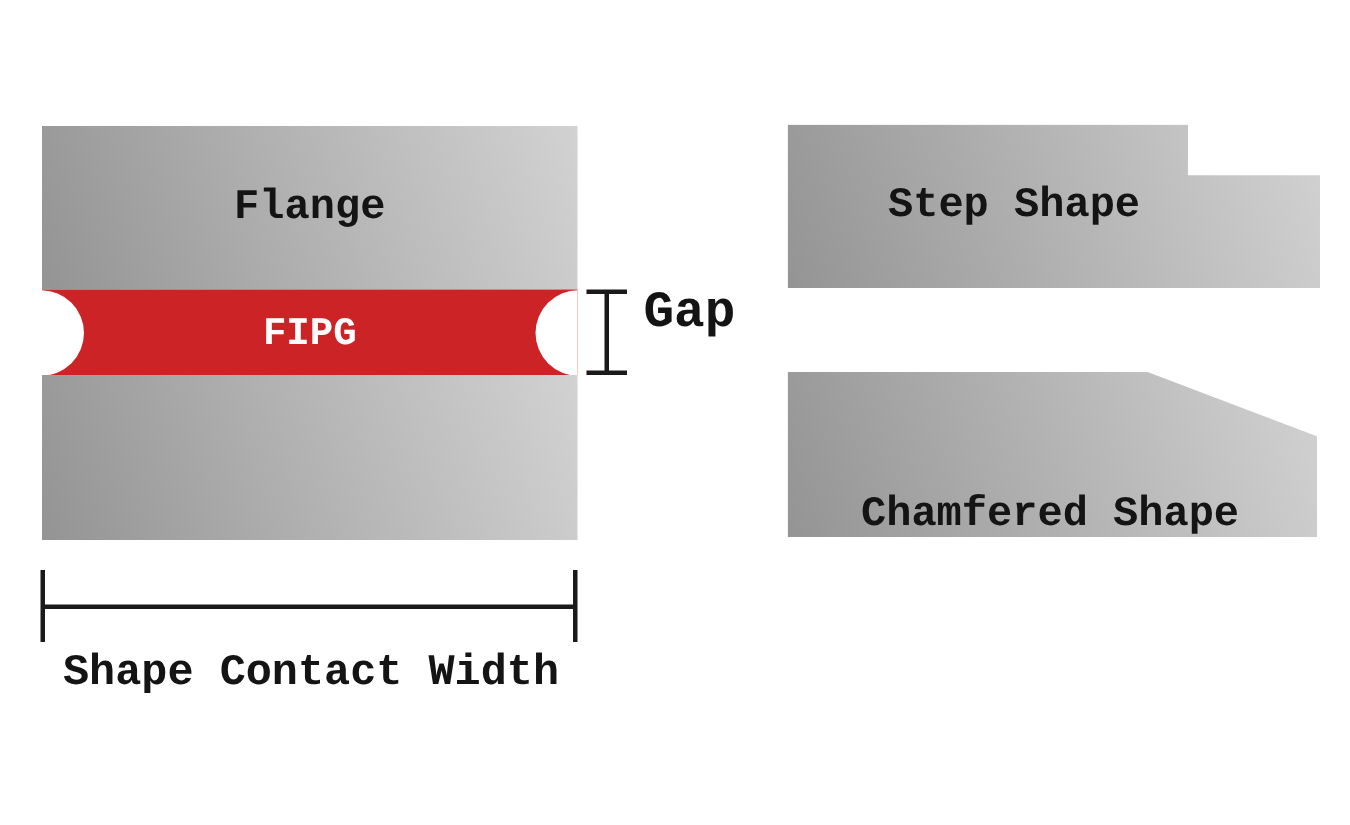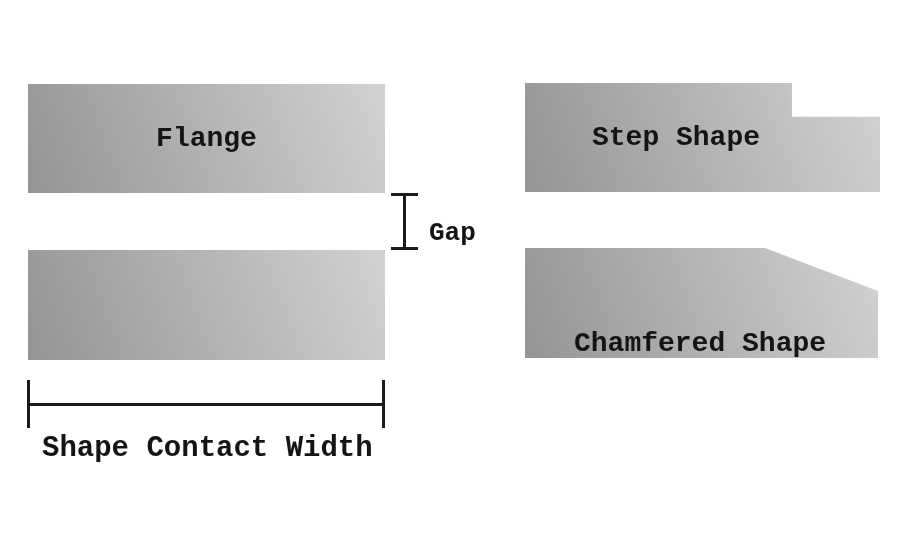--- a/index.html
+++ b/index.html
@@ -58,22 +58,22 @@
   
   .dim {
     position: absolute;
     background: var(--dimension-line, #1a1a1a);
   }
   .gap-line      { left: 403px; top: 195px; width: 3px;  height: 53px; }
   .gap-tick-top  { left: 391px; top: 193px; width: 27px; height: 3px; }
   .gap-tick-bot  { left: 391px; top: 247px; width: 27px; height: 3px; }
   .gap-label {
     position: absolute;
-    left: 429px; top: 220px;
-    font-size: 26px;
+    left: 429px; top: 192px;
+    font-size: 34px;
   }
   
   .width-line        { left: 29px;  top: 403px; width: 355px; height: 3px; }
   .width-tick-left   { left: 27px;  top: 380px; width: 3px;   height: 48px; }
   .width-tick-right  { left: 382px; top: 380px; width: 3px;   height: 48px; }
   .width-label {
     position: absolute;
     left: 42px; top: 434px;
     font-size: 29px;
   }
@@ -97,20 +97,25 @@
 </style>
 </head>
 <body>
 
 <div class="canvas">
 
   <div class="metal flange-top">
     <span class="bold-label">Flange</span>
   </div>
 
+  <div class="fipg-band">
+    <span class="notch notch-left"></span>
+    <span class="notch notch-right"></span>
+    <span class="bold-label">FIPG</span>
+  </div>
 
   <div class="metal flange-bottom"></div>
 
   <div class="dim gap-tick-top"></div>
   <div class="dim gap-line"></div>
   <div class="dim gap-tick-bot"></div>
   <div class="gap-label bold-label">Gap</div>
 
   <div class="dim width-tick-left"></div>
   <div class="dim width-line"></div>

